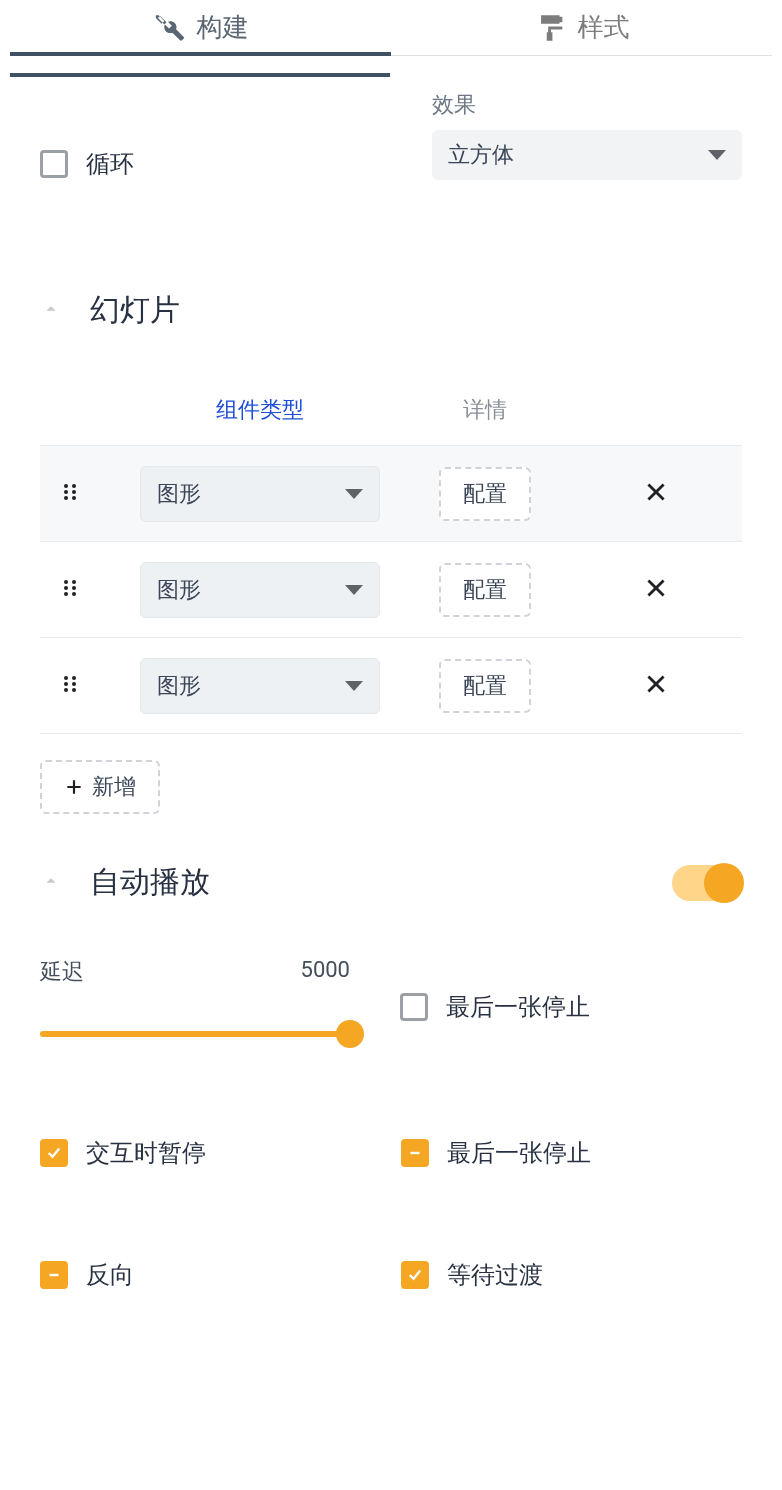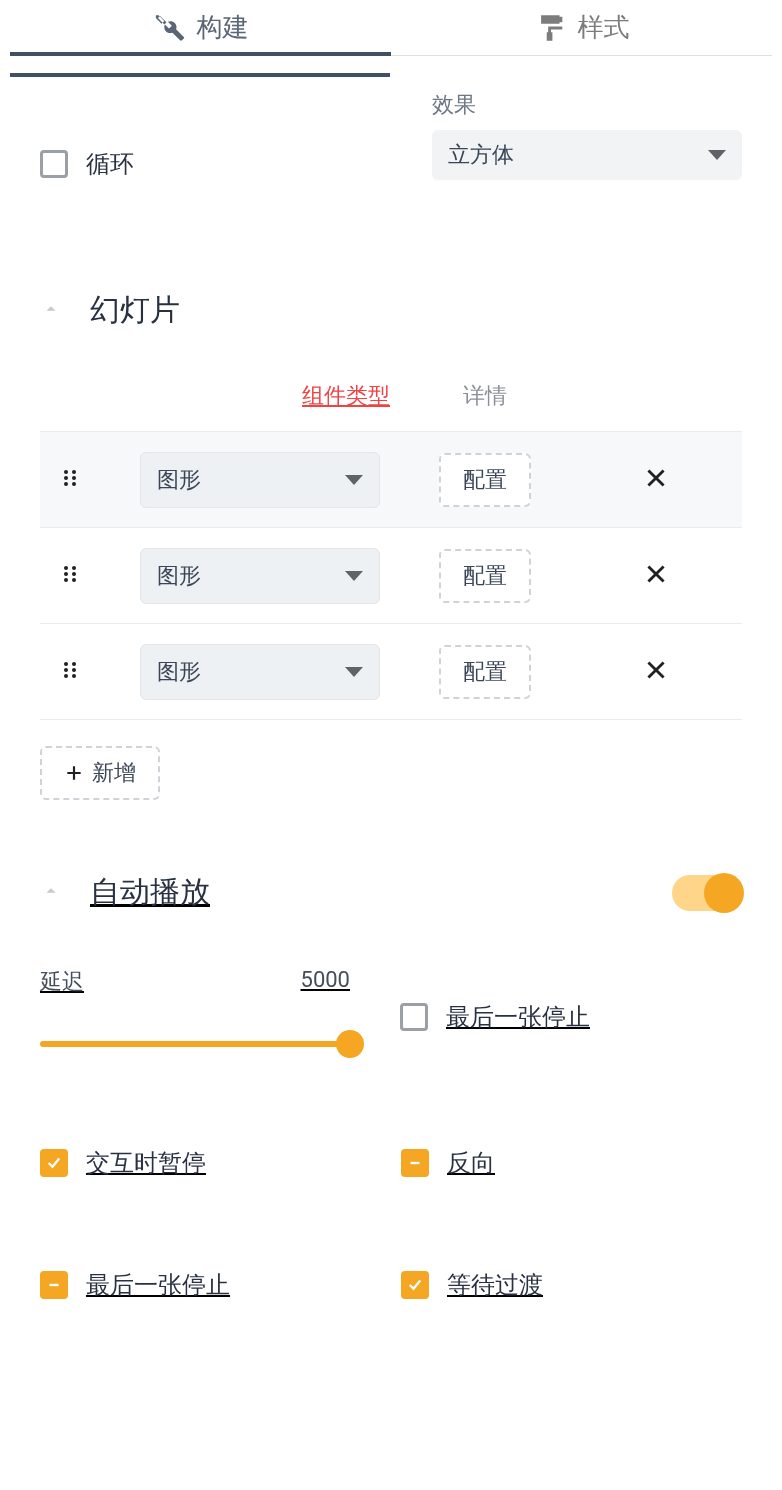--- a/index.html
+++ b/index.html
@@ -33,29 +33,29 @@
   .cb { width: 28px; height: 28px; border: 3px solid #9aa0a6; border-radius: 4px; display: flex; align-items: center; justify-content: center; cursor: pointer; background: #fff; }
   .cb.checked { background: #f5a623; border-color: #f5a623; }
   .cb.indeterminate { background: #f5a623; border-color: #f5a623; }
   .cb svg { width: 18px; height: 18px; }
 
   
   .select { height: 50px; background: #f1f3f4; border-radius: 6px; display: flex; align-items: center; padding: 0 16px; font-size: 22px; color: #3a4657; cursor: pointer; justify-content: space-between; }
   .select .caret { border-left: 9px solid transparent; border-right: 9px solid transparent; border-top: 10px solid #5f6368; }
 
   
-  .section-head { display: flex; align-items: center; gap: 28px; margin-bottom: 50px; }
+  .section-head { display: flex; align-items: center; gap: 28px; margin-bottom: 64px; }
   .section-head .chev { color: #bfc4c9; }
   .section-title { font-size: 30px; color: #273142; }
 
   
   .slides-table { width: 100%; }
   .thead { display: flex; padding: 0 0 20px 0; }
   .thead .c1 { width: 90px; }
-  .thead .c2 { width: 260px; text-align: right; font-size: 22px; color: #ef4444; text-decoration: underline; }
+  .thead .c2 { width: 260px; text-align: center; font-size: 22px; color: #1d4ed8; }
   .thead .c3 { width: 190px; text-align: center; font-size: 22px; color: #8a9099; }
   .thead .c4 { flex: 1; }
   .tbody .trow { display: flex; align-items: center; height: 96px; border-top: 1px solid #e9ecef; padding: 0 10px 0 0; }
   .tbody .trow:first-child { background: #f6f8f9; }
   .tbody .c1 { width: 90px; display: flex; align-items: center; justify-content: flex-start; padding-left: 18px; }
   .tbody .c2 { width: 260px; padding: 0 10px; }
   .tbody .c3 { width: 190px; display:flex; justify-content:center; }
   .tbody .c4 { flex: 1; display: flex; align-items: center; justify-content: center; }
 
   .drag-handle svg { width: 24px; height: 24px; }
@@ -66,21 +66,21 @@
   .btn-dashed { border: 2px dashed #cfd3d7; background: #fff; border-radius: 6px; height: 54px; padding: 0 22px; font-size: 22px; color: #3a4657; display: inline-flex; align-items: center; justify-content: center; cursor: pointer; gap: 8px; }
 
   .btn-x { cursor: pointer; }
   .btn-x svg { width: 26px; height: 26px; }
 
   .slides-table { border-bottom: 1px solid #e9ecef; margin-bottom: 20px; }
 
   .add-row { padding: 6px 0 0 0; }
 
   
-  .section-autoplay { margin-top: 72px; text-decoration: underline; }
+  .section-autoplay { margin-top: 48px; }
   .section-head2 { display: flex; align-items: center; gap: 28px; }
   .section-head2 .chev { color: #bfc4c9; }
   .switch-wrap { margin-left: auto; }
 
   .switch { width: 70px; height: 36px; background: #ffd58a; border-radius: 20px; position: relative; cursor: pointer; }
   .switch .knob { position: absolute; right: -2px; top: -2px; width: 40px; height: 40px; background: #f5a623; border-radius: 50%; }
 
   .autoplay-body { padding-top: 54px; text-align: right; }
   .row-delay { display: flex; align-items: flex-start; gap: 50px; }
   .col-slider { width: 310px; }
@@ -291,29 +291,29 @@
               </svg>
           </div>
           <span class="lbl">交互时暂停</span>
         </div>
         <div class="check-item">
           <div class="cb indeterminate">
             <svg viewBox="0 0 24 24">
                 <path stroke="#fff" stroke-width="3.2" d="M6 12h12"></path>
               </svg>
           </div>
-          <span class="lbl">反向</span>
+          <span class="lbl">最后一张停止</span>
         </div>
         <div class="check-item">
           <div class="cb indeterminate">
             <svg viewBox="0 0 24 24">
                 <path stroke="#fff" stroke-width="3.2" d="M6 12h12"></path>
               </svg>
           </div>
-          <span class="lbl">最后一张停止</span>
+          <span class="lbl">反向</span>
         </div>
         <div class="check-item">
           <div class="cb checked">
             <svg viewBox="0 0 24 24">
                 <path fill="none" stroke="#fff" stroke-width="3.2" d="M5 12l5 5 9-11"></path>
               </svg>
           </div>
           <span class="lbl">等待过渡</span>
         </div>
       </div>

